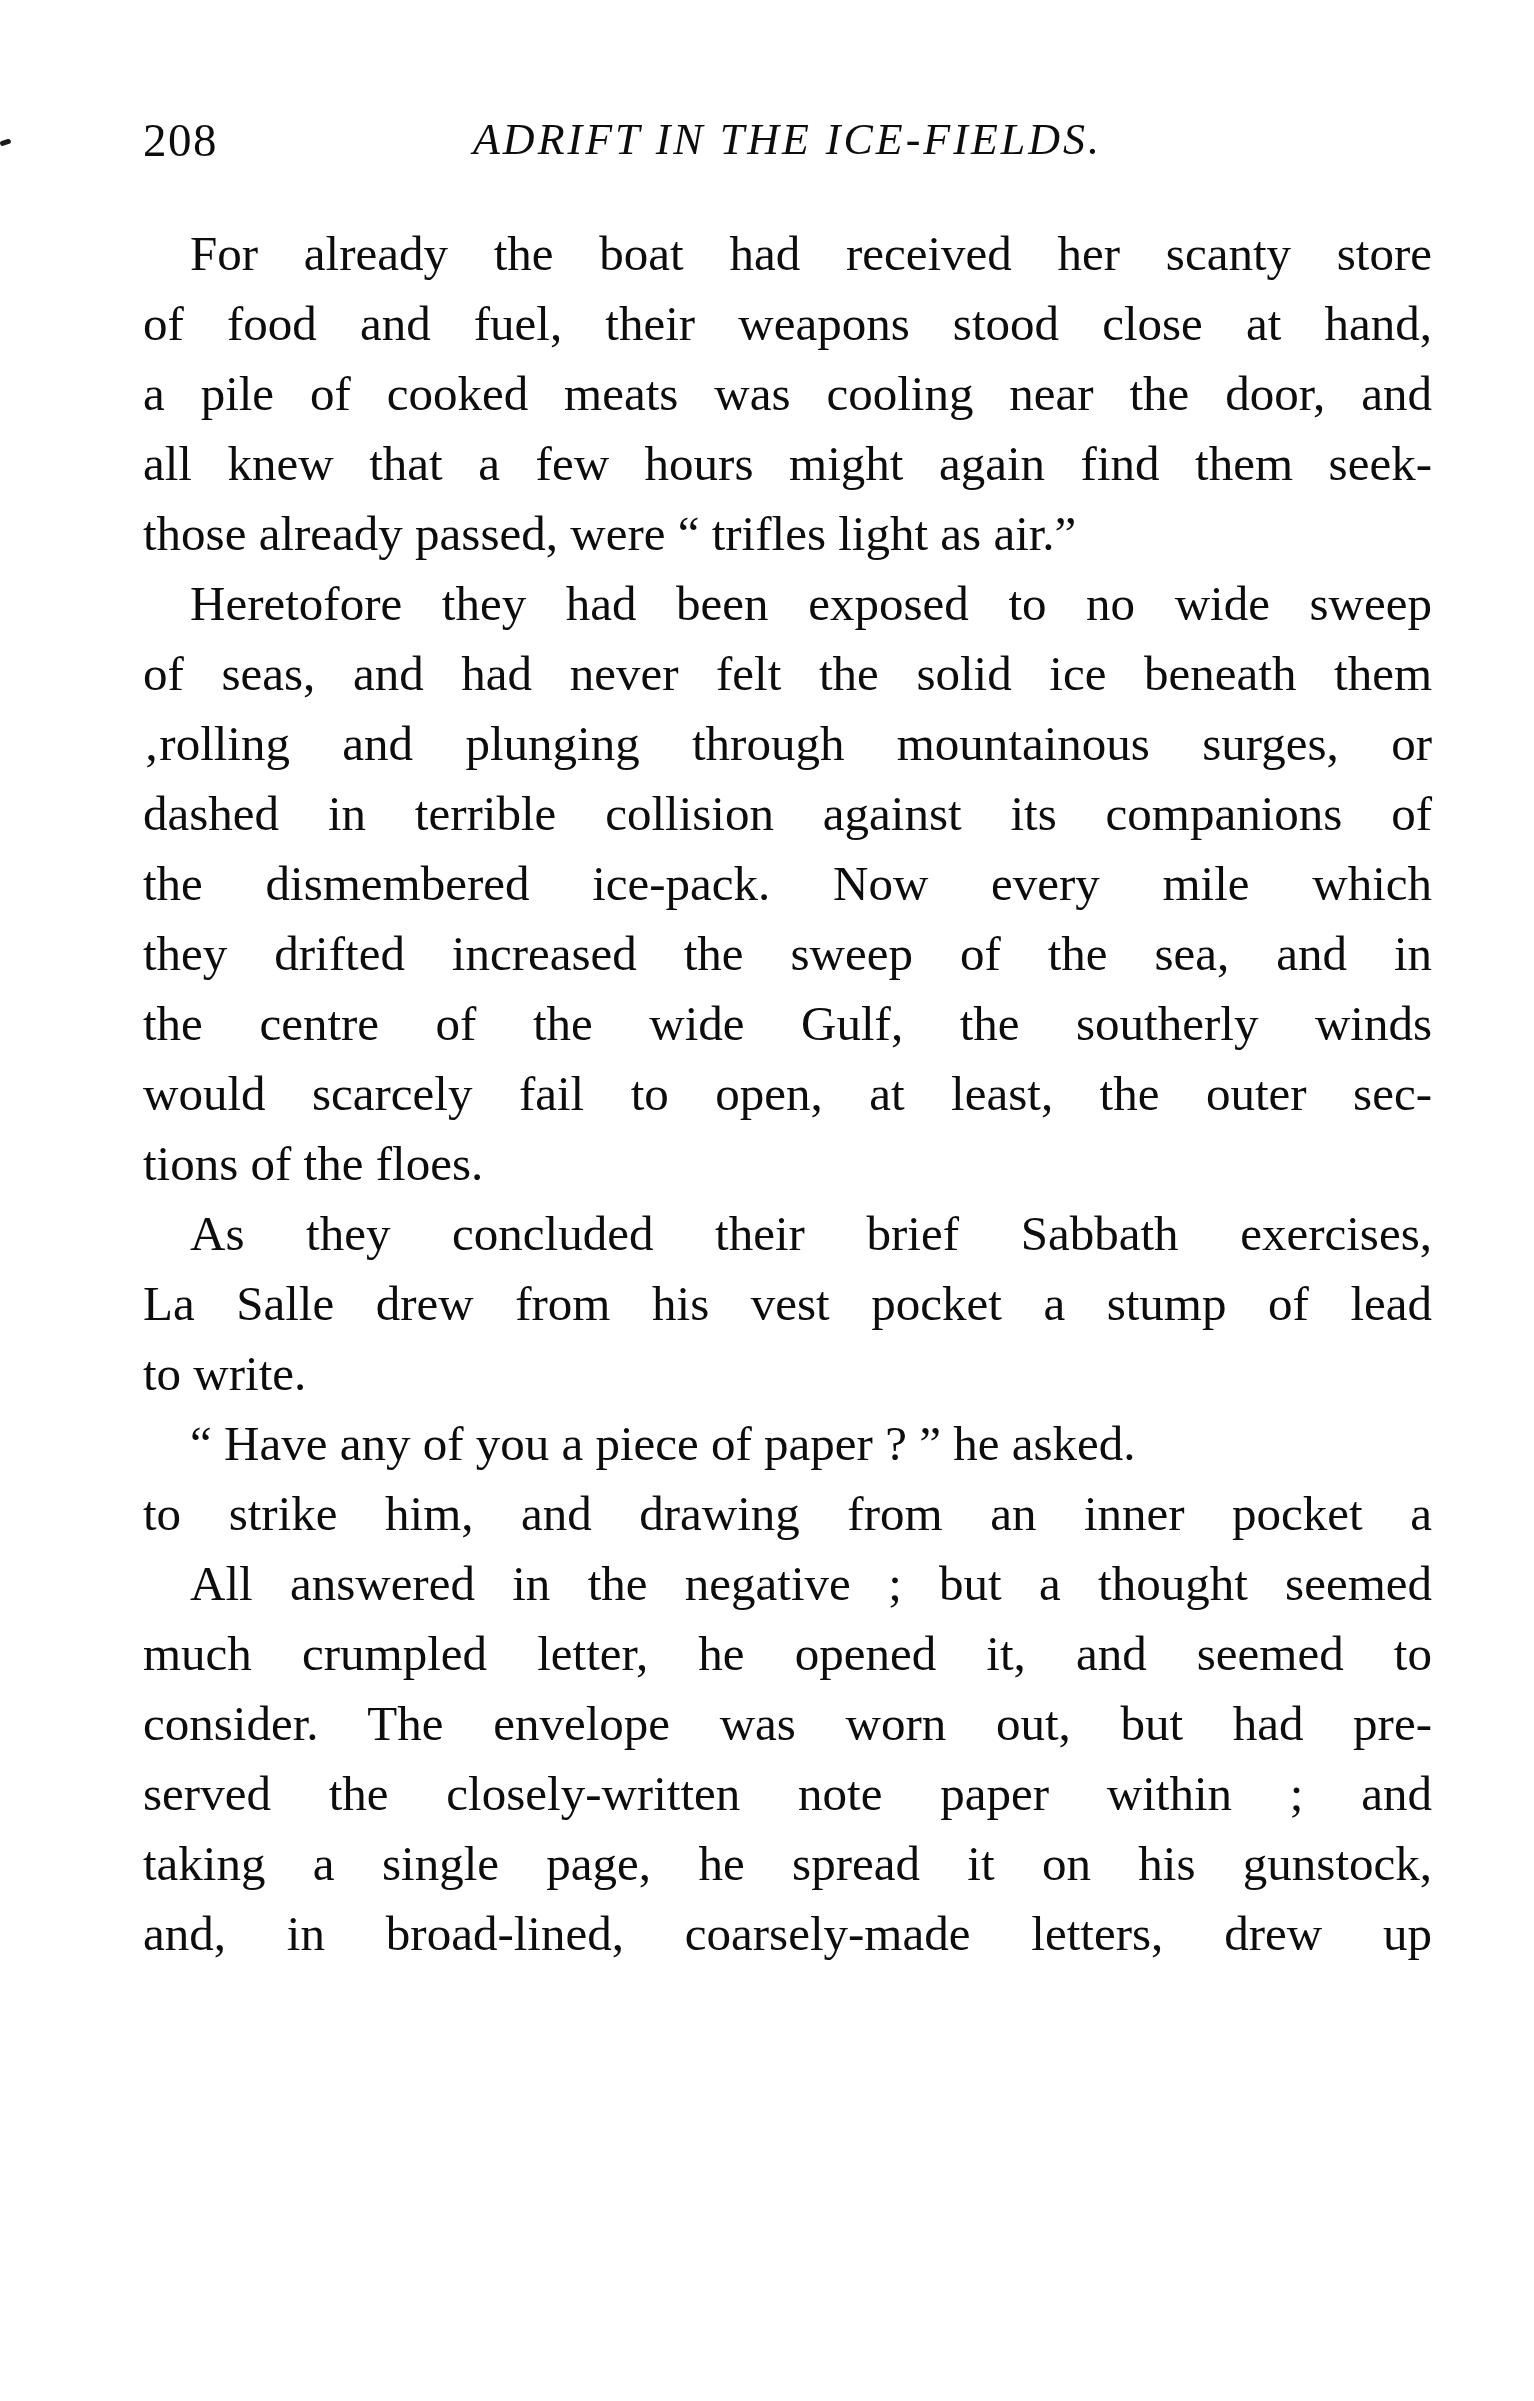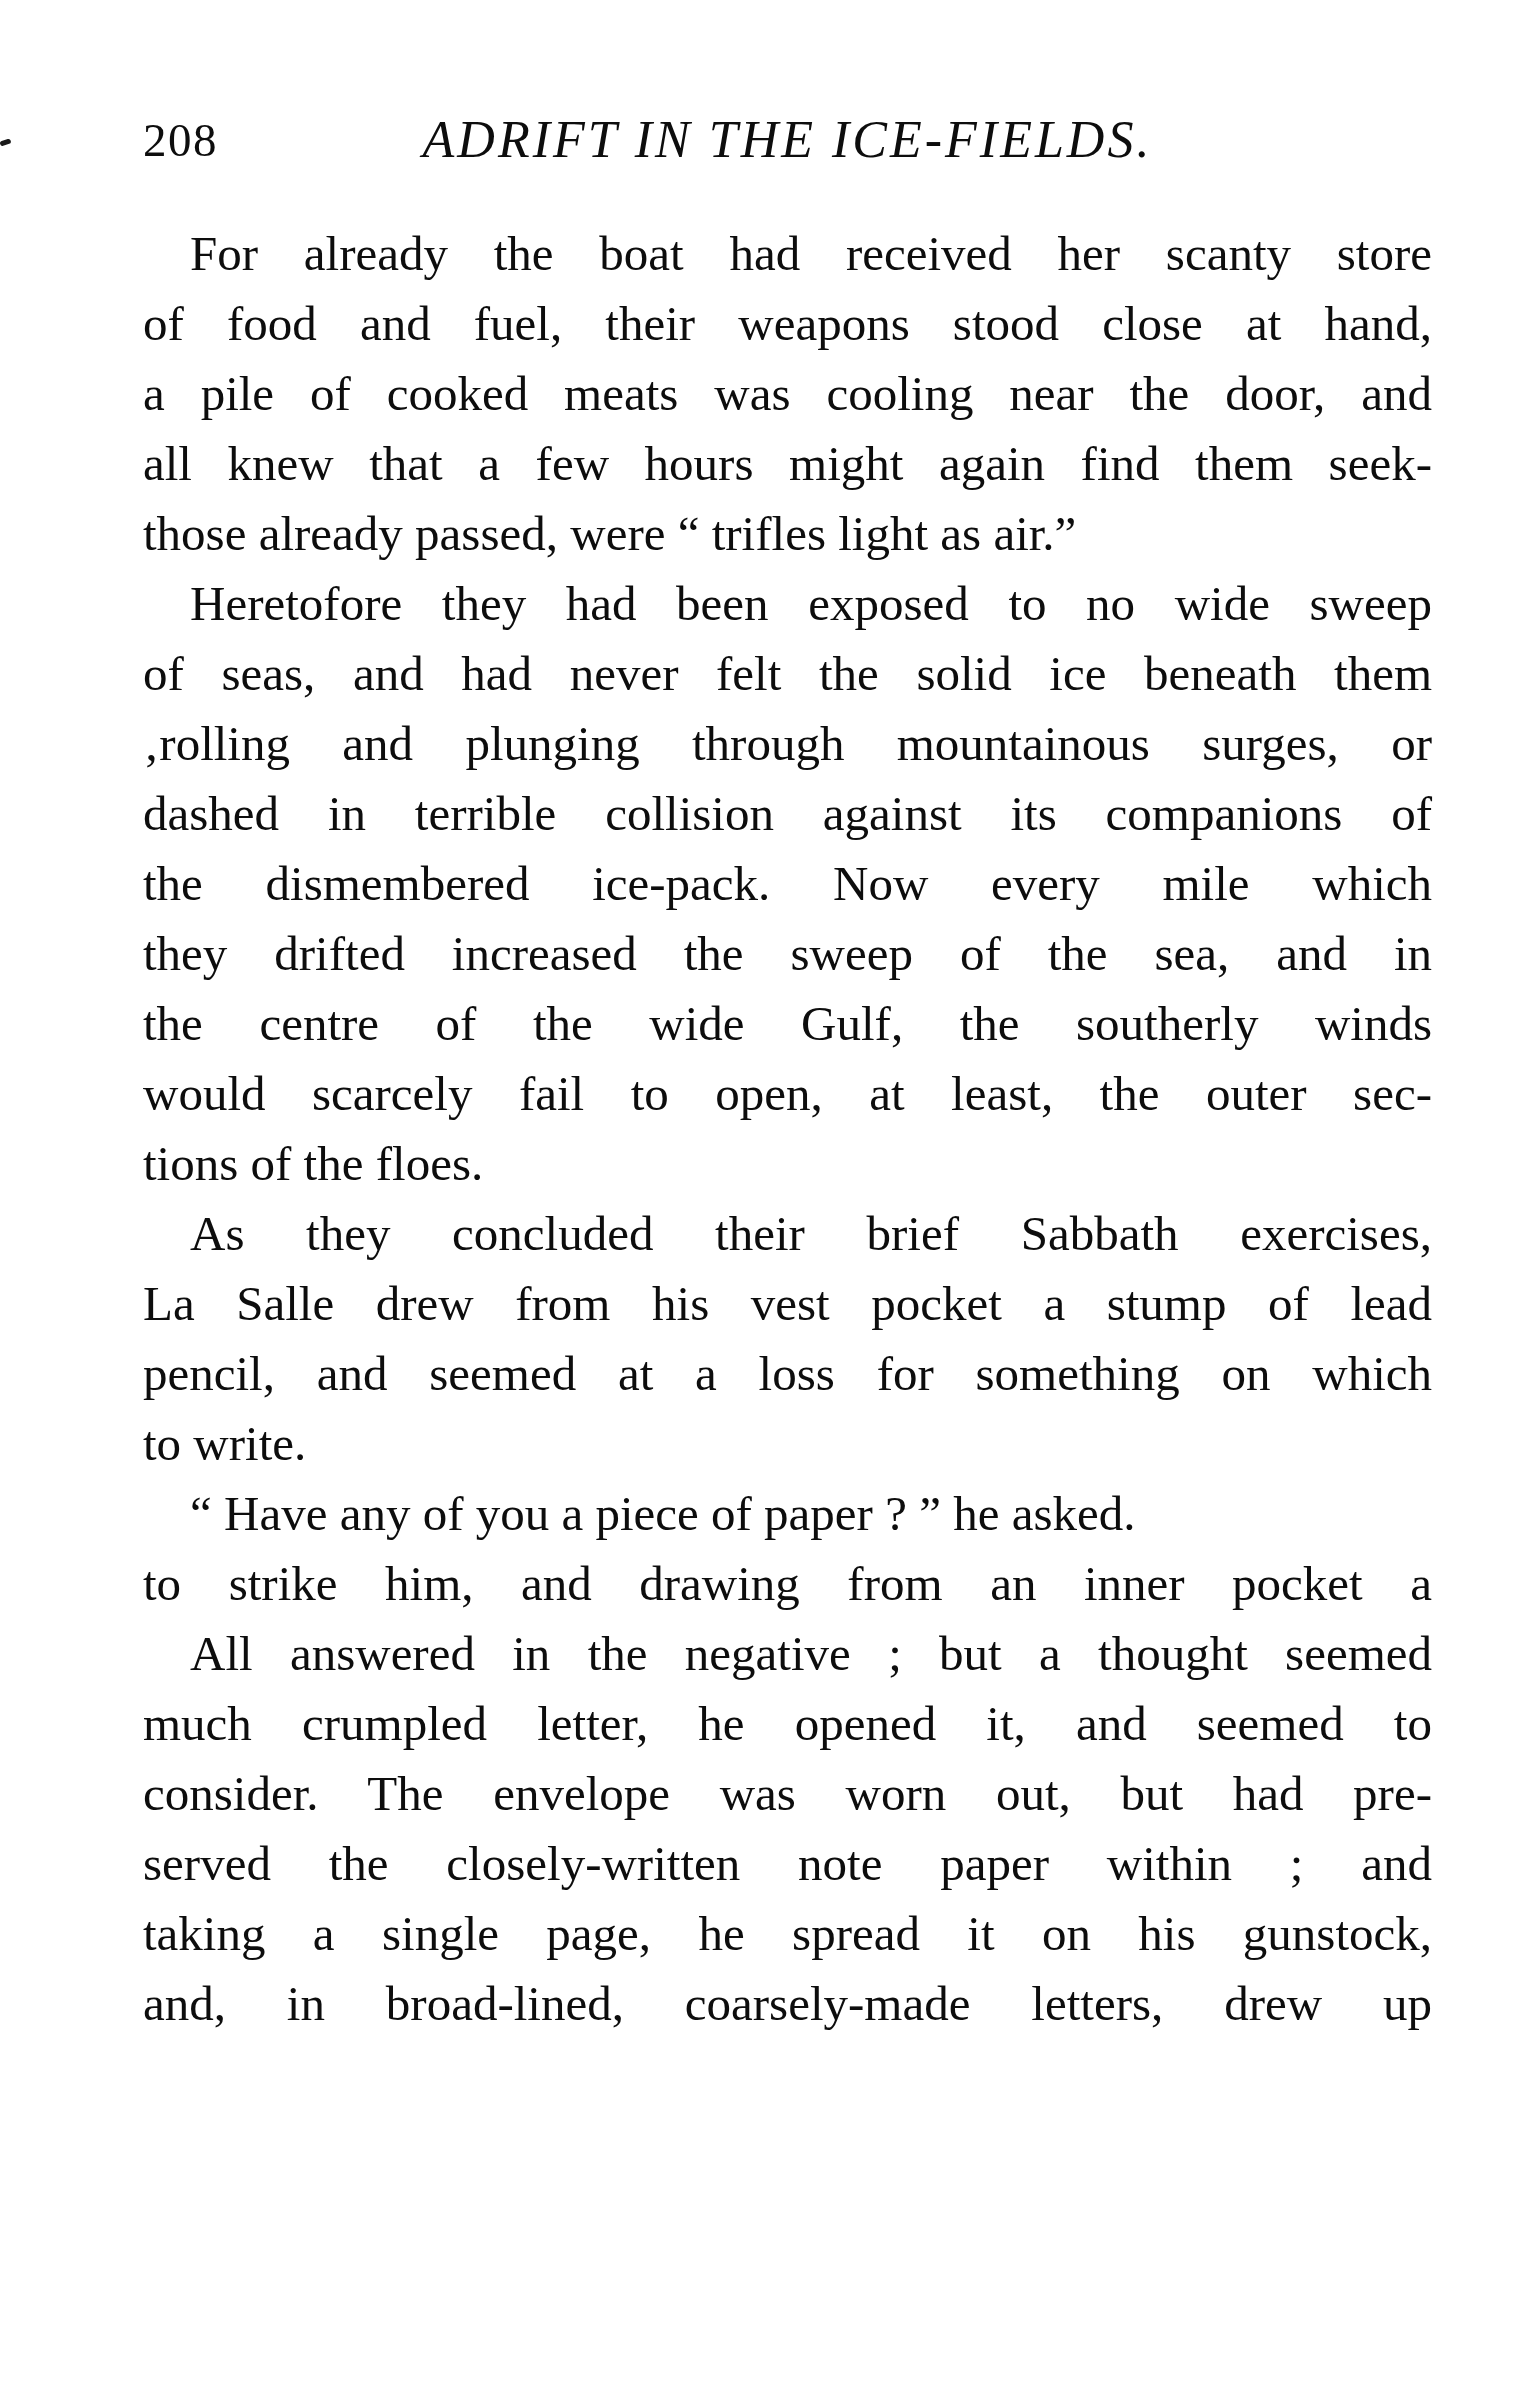--- a/index.html
+++ b/index.html
@@ -28,21 +28,21 @@
     font-size: 47px;
     line-height: 60px;
     letter-spacing: 1.5px;
   }
   .running-title {
     position: absolute;
     left: 50%;
     top: 0;
     transform: translateX(-50%);
     font-style: italic;
-    font-size: 52px;
+    font-size: 44px;
     line-height: 60px;
     letter-spacing: 3px;
     white-space: nowrap;
   }
   .page-body {
     position: absolute;
     top: 219px;
     left: 143px;
     width: 1289px;
   }
@@ -91,21 +91,20 @@
         <div class="line">dashed in terrible collision against its companions of</div>
         <div class="line">the dismembered ice-pack. Now every mile which</div>
         <div class="line">they drifted increased the sweep of the sea, and in</div>
         <div class="line">the centre of the wide Gulf, the southerly winds</div>
         <div class="line">would scarcely fail to open, at least, the outer sec-</div>
         <div class="line last">tions of the floes.</div>
       </div>
       <div class="paragraph">
         <div class="line indent">As they concluded their brief Sabbath exercises,</div>
         <div class="line">La Salle drew from his vest pocket a stump of lead</div>
-        <div class="line">pencil, and seemed at a loss for something on which</div>
         <div class="line last">to write.</div>
       </div>
       <div class="paragraph">
         <div class="line indent last">“ Have any of you a piece of paper ? ” he asked.</div>
       </div>
       <div class="paragraph">
         <div class="line">to strike him, and drawing from an inner pocket a</div>
         <div class="line indent">All answered in the negative ; but a thought seemed</div>
         <div class="line">much crumpled letter, he opened it, and seemed to</div>
         <div class="line">consider. The envelope was worn out, but had pre-</div>

